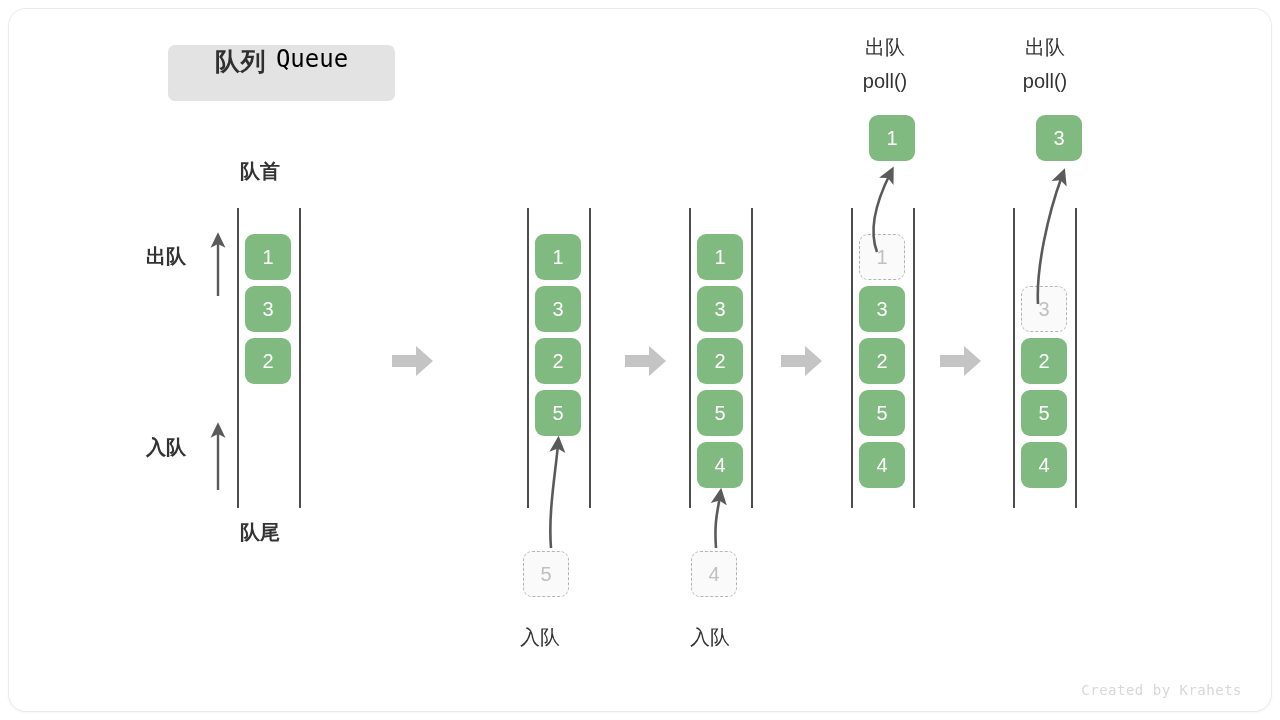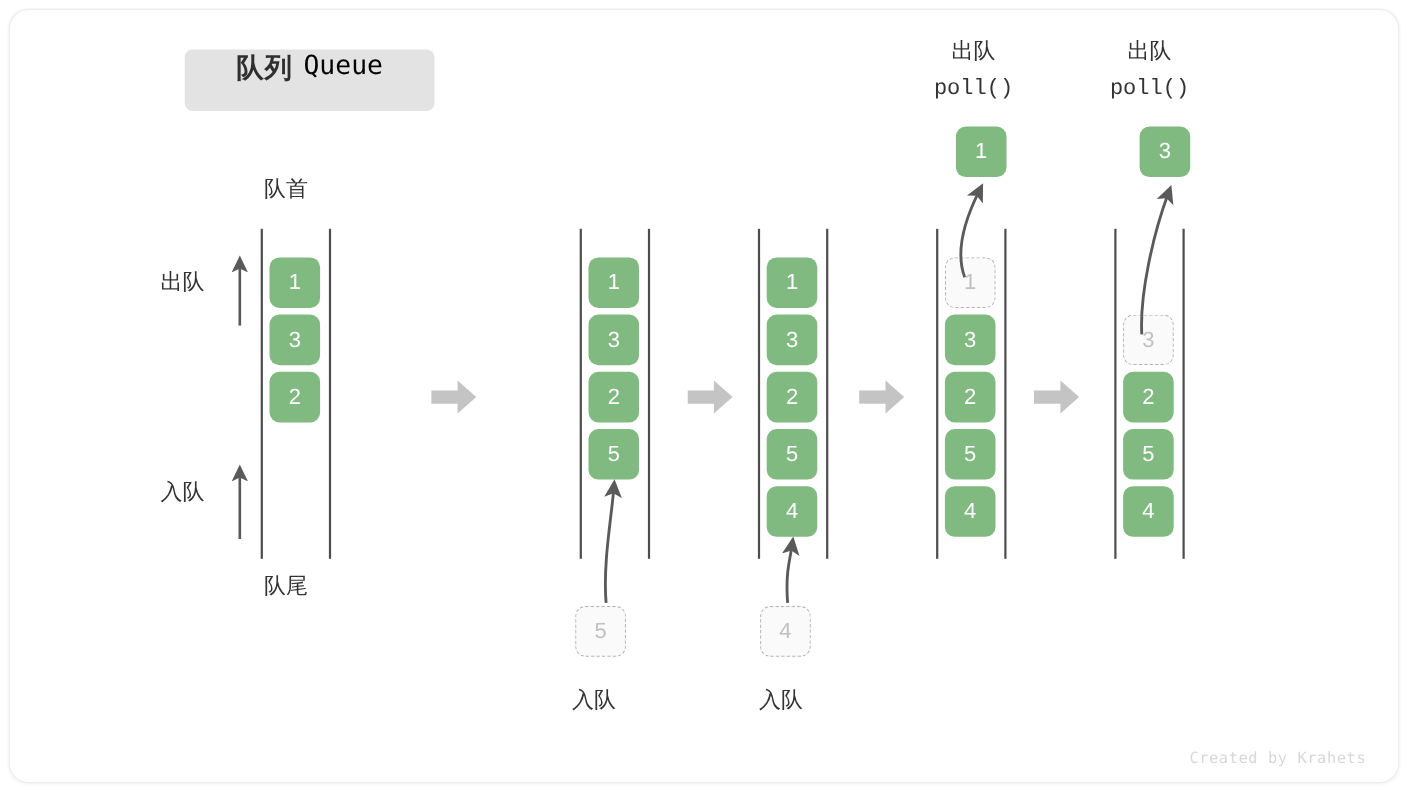--- a/index.html
+++ b/index.html
@@ -50,34 +50,34 @@
   .title-en {
     font-size: 24px;
     color: #000000;
     font-family: "DejaVu Sans Mono", "Liberation Mono", monospace;
   }
 
   
   .lbl-bold {
     position: absolute;
     font-size: 20px;
-    font-weight: normal;
+    font-weight: bold;
     color: #333333;
     white-space: nowrap;
   }
   .op-label {
     position: absolute;
     font-size: 20px;
     color: #333333;
     white-space: nowrap;
     text-align: center;
     line-height: 1.7;
   }
   .op-label .mono {
-    font-family: Liberation Mono, monospace;
+    font-family: Liberation Sans, sans-serif;
     font-size: 20px;
   }
   .op-label .arg {
     color: #4f9a52;
     font-weight: bold;
   }
 
   
   .rail {
     position: absolute;

